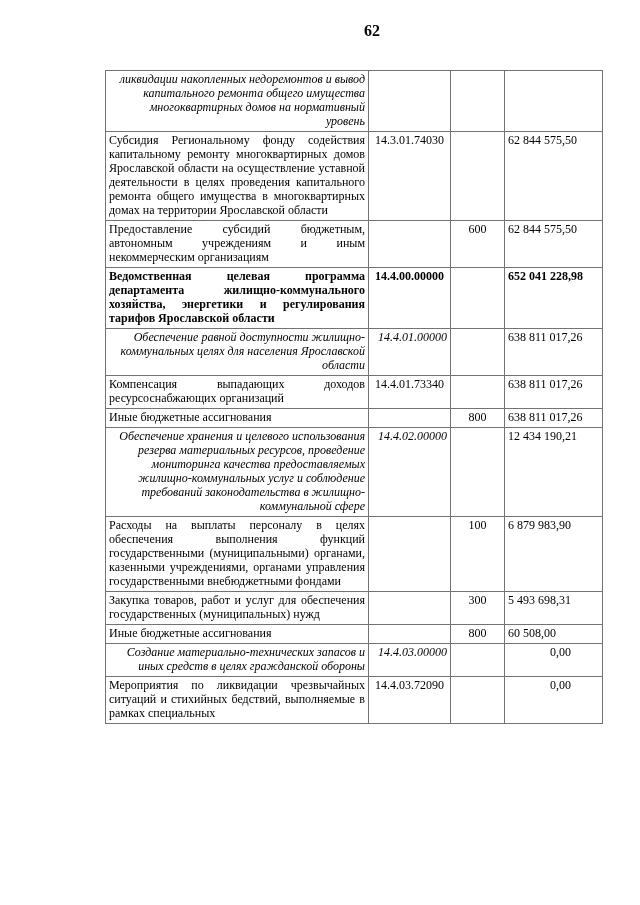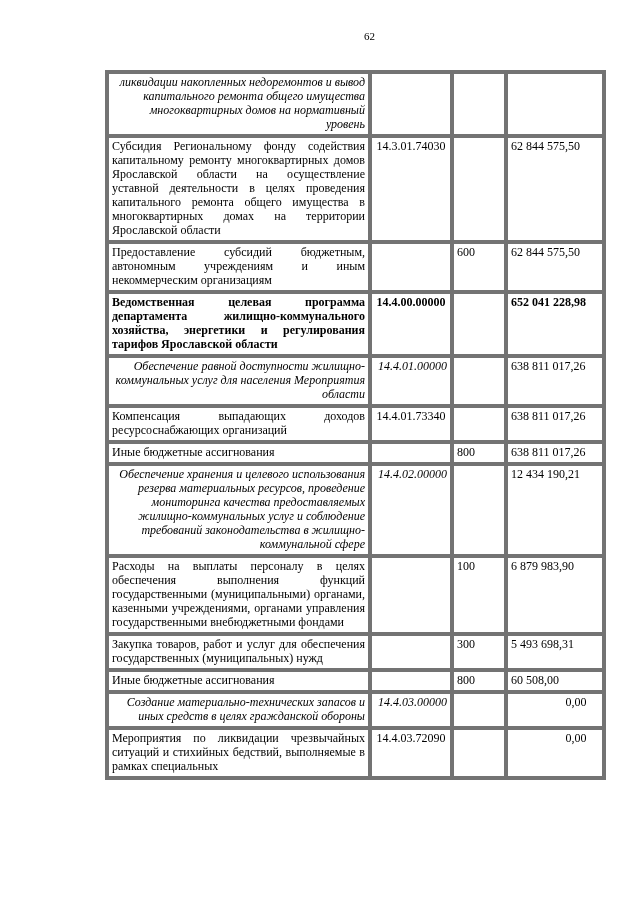--- a/index.html
+++ b/index.html
@@ -9,58 +9,57 @@
   }
   body {
     width: 640px;
     height: 905px;
     position: relative;
     font-family: "Liberation Serif", serif;
     color: #000000;
   }
   .page-number {
     position: absolute;
-    top: 30px;
+    top: 22px;
     left: 364px;
-    font-size: 11px;
-    font-weight: normal;
+    font-size: 16px;
+    font-weight: bold;
   }
   table.budget-table {
     position: absolute;
     top: 70px;
     left: 105px;
     width: 497px;
     border-collapse: collapse;
     table-layout: fixed;
     font-size: 12px;
     line-height: 14px;
   }
   table.budget-table td {
-    border: 4px solid #737373;
+    border: 1px solid #737373;
     vertical-align: top;
     padding: 1px 3px 3px 3px;
     overflow: hidden;
   }
   td.name-cell {
     text-align: justify;
   }
   td.code-cell {
     text-align: center;
     padding-left: 1px;
     padding-right: 1px;
   }
   td.group-cell {
-    text-align: left;
+    text-align: center;
   }
   td.amount-cell {
     text-align: left;
     padding-right: 5px;
   }
   td.amount-cell.center {
-    text-align: center;
     padding-right: 3px;
     padding-left: 45px;
   }
   tr.row-italic td.name-cell,
   tr.row-italic td.code-cell {
     font-style: italic;
     text-align: right;
   }
   tr.row-bold-italic td.name-cell {
     font-weight: bold;
@@ -101,21 +100,21 @@
         <td class="group-cell">600</td>
         <td class="amount-cell">62 844 575,50</td>
       </tr>
       <tr class="row-bold-italic">
         <td class="name-cell">Ведомственная целевая программа департамента жилищно-коммунального хозяйства, энергетики и регулирования тарифов Ярославской области</td>
         <td class="code-cell">14.4.00.00000</td>
         <td class="group-cell"></td>
         <td class="amount-cell">652 041 228,98</td>
       </tr>
       <tr class="row-italic">
-        <td class="name-cell">Обеспечение равной доступности жилищно-коммунальных услуг для населения Мероприятия области</td>
+        <td class="name-cell">Обеспечение равной доступности жилищно-коммунальных целях для населения Ярославской области</td>
         <td class="code-cell">14.4.01.00000</td>
         <td class="group-cell"></td>
         <td class="amount-cell">638 811 017,26</td>
       </tr>
       <tr class="row-normal">
         <td class="name-cell">Компенсация выпадающих доходов ресурсоснабжающих организаций</td>
         <td class="code-cell">14.4.01.73340</td>
         <td class="group-cell"></td>
         <td class="amount-cell">638 811 017,26</td>
       </tr>

